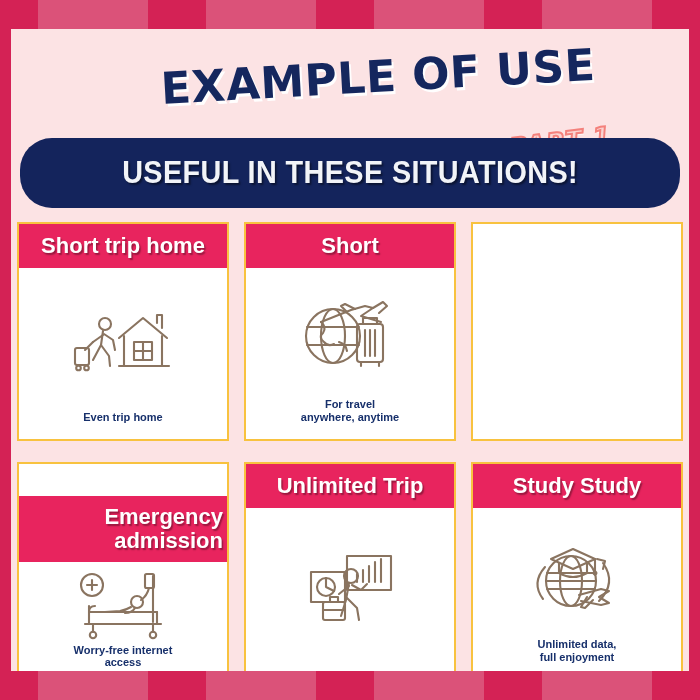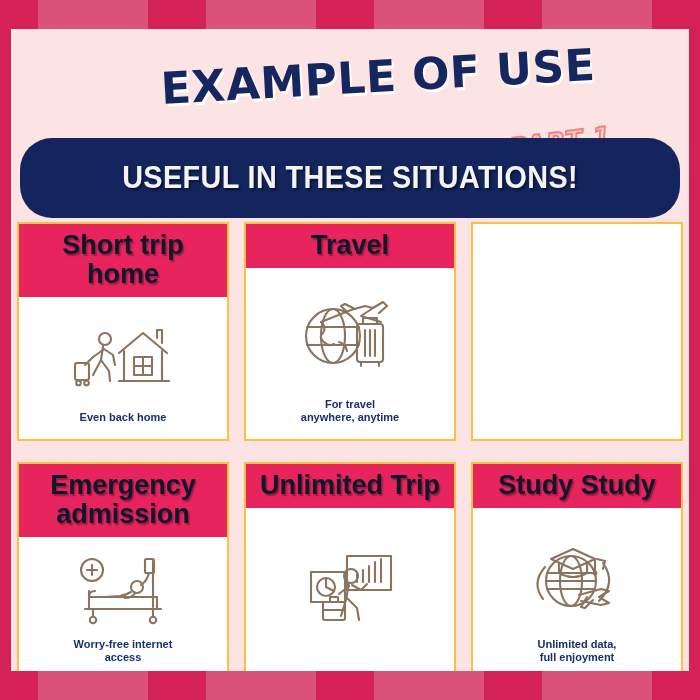--- a/index.html
+++ b/index.html
@@ -80,21 +80,21 @@
     text-shadow: 1px 2px 0 rgba(255,255,255,0.7);
     white-space: nowrap;
   }
 
   
   #banner {
     position: absolute;
     left: 9px;
     top: 109px;
     width: 660px;
-    height: 80px;
+    height: 70px;
     background: #14245C;
     border-radius: 32px;
     display: flex;
     align-items: center;
     justify-content: center;
   }
   #banner-text {
     font-family: "Liberation Sans", sans-serif;
     font-weight: bold;
     font-size: 31px;
@@ -121,33 +121,33 @@
   .card {
     border: 2px solid #F8C23F;
     background: #FFFFFF;
     display: flex;
     flex-direction: column;
     overflow: hidden;
   }
 
   .card-header {
     background: #E8245E;
-    color: #0f172a;
-    font-weight: bold;
-    font-size: 27px;
+    color: #ffffff;
+    font-weight: bold;
+    font-size: 22px;
     line-height: 1.08;
-    text-align: center;
+    text-align: right;
     padding: 7px 4px 8px;
     min-height: 44px;
     display: flex;
     align-items: center;
     justify-content: center;
     text-shadow: 1.5px 1.5px 1.5px rgba(0,0,0,0.35);
   }
-  .card-header.two-line { min-height: 66px; }
+  .card-header.two-line { min-height: 66px; margin-top: 32px; }
 
   .card-body {
     flex: 1;
     display: flex;
     flex-direction: column;
     align-items: center;
     justify-content: center;
     padding: 4px 6px 10px;
   }
 
@@ -208,26 +208,26 @@
               <path d="M38 47 L46 58 L47 68"></path>
               <path d="M41 36 L50 42 L52 52"></path>
               <path d="M40 37 L30 44"></path>
 
               <path d="M30 44 L22 52"></path>
               <rect x="12" y="50" width="14" height="17" rx="2"></rect>
               <circle cx="15.5" cy="70" r="2.3"></circle>
               <circle cx="23.5" cy="70" r="2.3"></circle>
             </svg>
           </div>
-          <div class="card-caption">Even back home</div>
-        </div>
-      </div>
-
-      <div class="card">
-        <div class="card-header">Travel</div>
+          <div class="card-caption">Even trip home</div>
+        </div>
+      </div>
+
+      <div class="card">
+        <div class="card-header">Short</div>
         <div class="card-body">
           <div class="card-icon">
             <svg width="110" height="78" viewBox="0 0 110 78" fill="none" stroke="#8A7460" stroke-width="2.1" stroke-linecap="round" stroke-linejoin="round">
 
               <circle cx="38" cy="40" r="27"></circle>
               <ellipse cx="38" cy="40" rx="12" ry="27"></ellipse>
               <path d="M12 31 H64 M12 49 H64"></path>
               <path d="M26 26 q6 5 2 11 q-5 4 1 9 q4 5 10 2"></path>
               <path d="M44 46 q7 2 8 9"></path>
 

